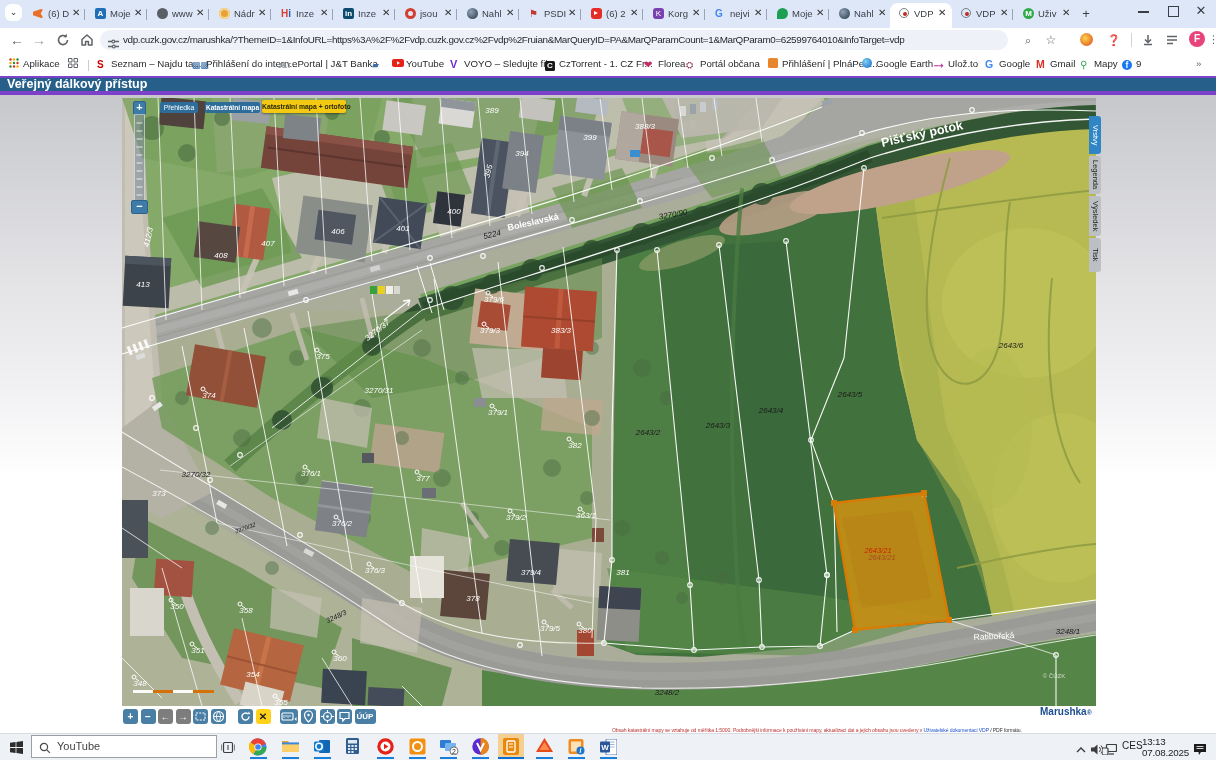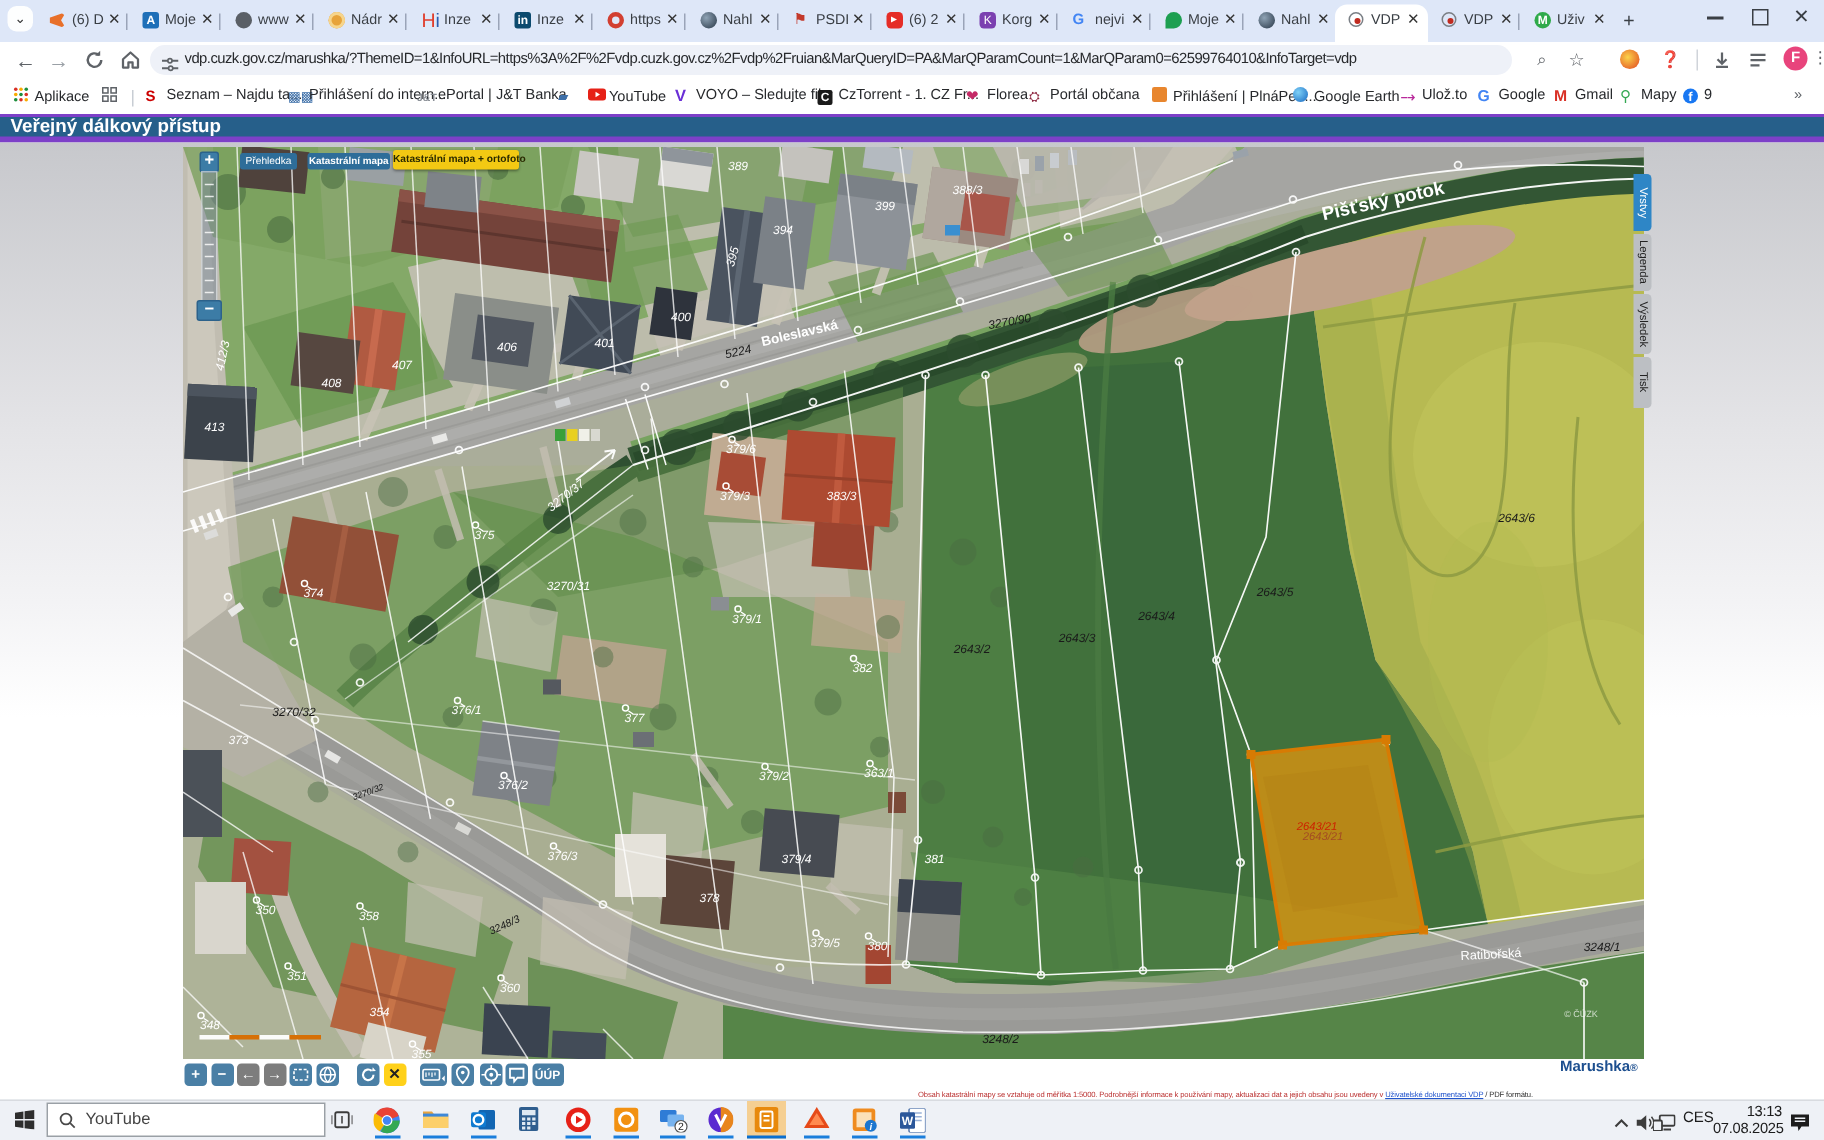--- a/index.html
+++ b/index.html
@@ -42,36 +42,36 @@
 <div class="tsep" style="left:208px"></div>
 
 <div class="tab" style="left:212px">
       <span class="fi" style="background:#e7a33a;border-radius:50%;box-shadow:inset 0 0 0 2px #f6d58c"></span>
       <span class="tt">Nádr</span>
       <span class="tx">✕</span>
     </div>
 <div class="tsep" style="left:270px"></div>
 
 <div class="tab" style="left:274px">
-      <span class="fi" style="color:#e03e2d;font-weight:normal;font-size:13px;line-height:11px">H<span style="color:#2a5db0">i</span></span>
+      <span class="fi" style="color:#e03e2d;font-weight:bold;font-size:10px;line-height:11px">H<span style="color:#2a5db0">i</span></span>
       <span class="tt">Inze</span>
       <span class="tx">✕</span>
     </div>
 <div class="tsep" style="left:332px"></div>
 
 <div class="tab" style="left:336px">
       <span class="fi" style="background:#0c4a6e;border-radius:2px;color:#fff;font-size:8px;font-weight:bold;text-align:center;line-height:11px">in</span>
       <span class="tt">Inze</span>
       <span class="tx">✕</span>
     </div>
 <div class="tsep" style="left:394px"></div>
 
 <div class="tab" style="left:398px">
       <span class="fi" style="border:3px solid #d23f31;border-radius:50%;width:5px;height:5px"></span>
-      <span class="tt">https</span>
+      <span class="tt">jsou</span>
       <span class="tx">✕</span>
     </div>
 <div class="tsep" style="left:456px"></div>
 
 <div class="tab" style="left:460px">
       <span class="fi" style="background:radial-gradient(circle at 35% 35%,#8fa3b5,#263545);border-radius:50%"></span>
       <span class="tt">Nahl</span>
       <span class="tx">✕</span>
     </div>
 <div class="tsep" style="left:518px"></div>
@@ -1097,19 +1097,19 @@
       </svg></div>
 
 <div class="abs" style="left:1102px;top:741px;width:15px;height:11px"><svg width="15" height="11">
         <rect x="4.5" y="0.5" width="10" height="7" rx="1" fill="none" stroke="#3c3c3c" stroke-width="1.2"></rect>
         <path d="M7 10h5" stroke="#3c3c3c" stroke-width="1.2"></path>
         <rect x="0" y="4" width="6" height="7" rx="1" fill="#eef1f6" stroke="#3c3c3c" stroke-width="1.2"></rect>
       </svg></div>
 
 <div class="abs" style="left:1122px;top:740px;font-size:10px;color:#1c1c1c">CES</div>
 
-<div class="abs" style="left:1142px;top:737px;width:46px;height:21px;font-size:9.8px;color:#1c1c1c;text-align:right;line-height:10.5px;letter-spacing:-0.2px">13:13<br>07.08.2025</div>
+<div class="abs" style="left:1142px;top:737px;width:46px;height:21px;font-size:9.8px;color:#1c1c1c;text-align:left;line-height:10.5px;letter-spacing:-0.2px">13:13<br>07.08.2025</div>
 
 <div class="abs" style="left:1193px;top:741px;width:14px;height:12px"><svg width="14" height="12">
         <path d="M1 1h12v8H8l-2 3-0.5-3H1z" fill="#1c1c1c"></path>
         <path d="M3.5 3.5h7M3.5 5.5h7" stroke="#eef1f6" stroke-width="0.9"></path>
       </svg></div>
 </div>
 
 </body></html>

